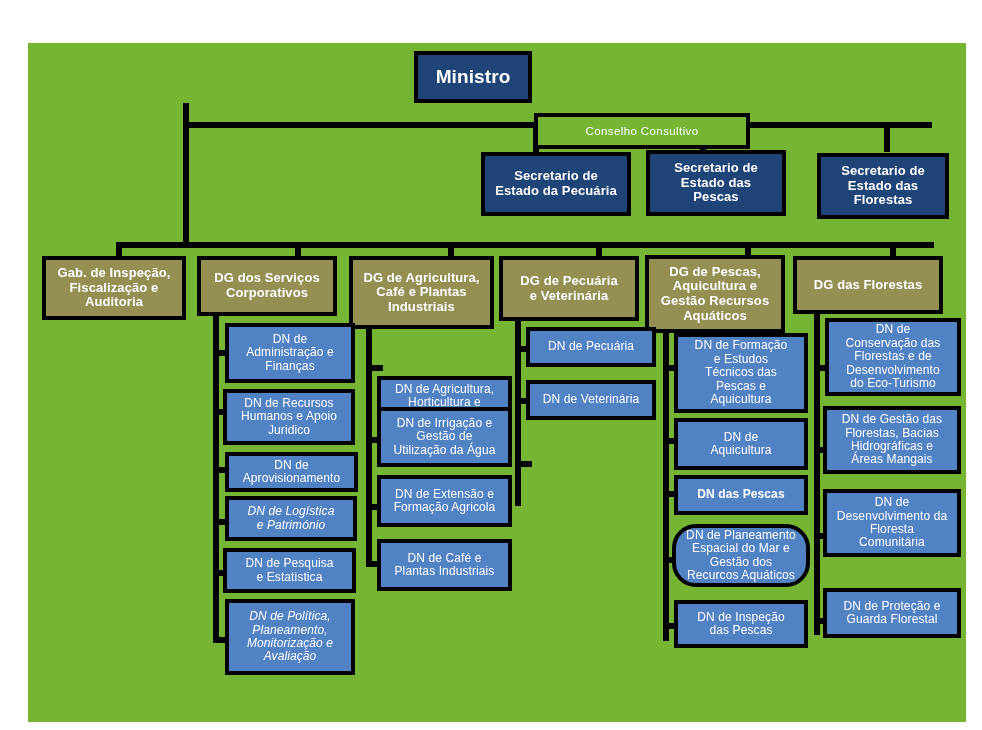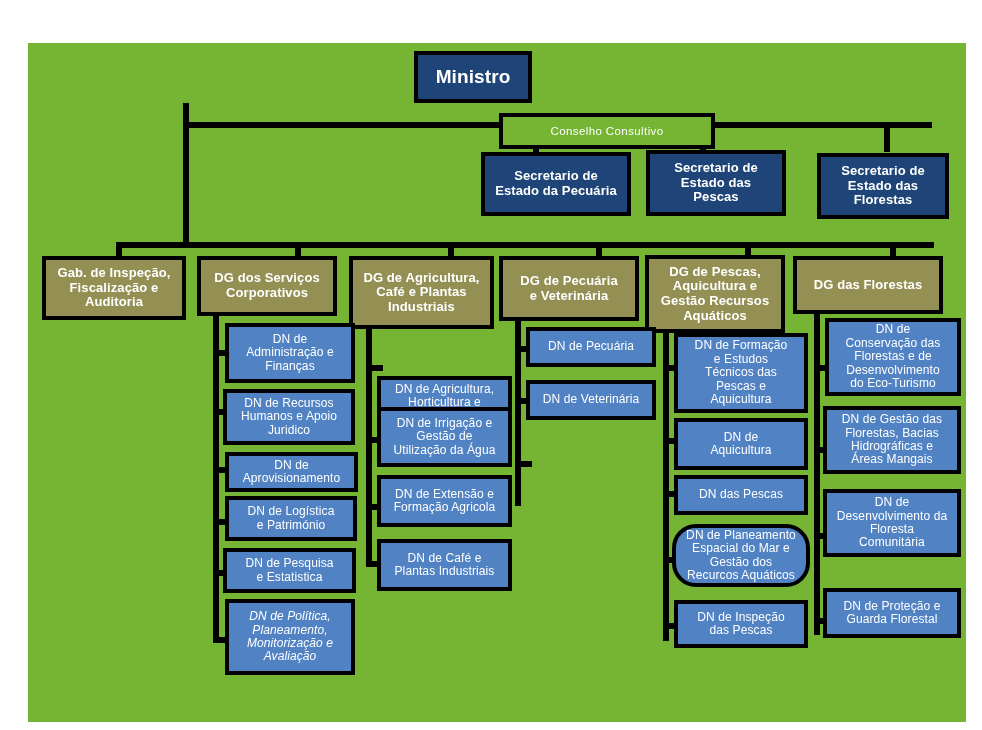--- a/index.html
+++ b/index.html
@@ -114,21 +114,21 @@
   <div class="conn" style="left:635px; top:580px; width:17px; height:6px;"></div>
 
   <div class="conn" style="left:786px; top:262px; width:6px; height:330px;"></div>
   <div class="conn" style="left:786px; top:322px; width:17px; height:6px;"></div>
   <div class="conn" style="left:786px; top:404px; width:17px; height:6px;"></div>
   <div class="conn" style="left:786px; top:490px; width:17px; height:6px;"></div>
   <div class="conn" style="left:786px; top:575px; width:17px; height:6px;"></div>
 
   <div class="node n-minister" style="left:386px; top:8px; width:118px; height:52px;">Ministro</div>
 
-  <div class="node n-council" style="left:471px; top:70px; width:216px; height:36px;">Conselho  Consultivo</div>
+  <div class="node n-council" style="left:506px; top:70px; width:216px; height:36px;">Conselho  Consultivo</div>
 
   <div class="node n-secretary" style="left:453px; top:109px; width:150px; height:64px;">Secretario de
 Estado da Pecuária</div>
   <div class="node n-secretary" style="left:618px; top:107px; width:140px; height:66px;">Secretario de
 Estado  das
 Pescas</div>
   <div class="node n-secretary" style="left:789px; top:110px; width:132px; height:66px;">Secretario de
 Estado das
 Florestas</div>
 
@@ -149,21 +149,21 @@
   <div class="node n-dg" style="left:765px; top:213px; width:150px; height:58px;">DG das Florestas</div>
 
   <div class="node n-dn" style="left:197px; top:280px; width:130px; height:60px;">DN  de
 Administração e
 Finanças</div>
   <div class="node n-dn" style="left:195px; top:346px; width:132px; height:56px;">DN de Recursos
 Humanos e Apoio
 Juridico</div>
   <div class="node n-dn" style="left:197px; top:409px; width:133px; height:40px;">DN   de
 Aprovisionamento</div>
-  <div class="node n-dn" style="left:197px; top:453px; width:132px; height:45px;">DN   de Logística
+  <div class="node n-dn" style="left:197px; top:453px; width:132px; height:45px;font-style:italic;">DN   de Logística
 e Património</div>
   <div class="node n-dn" style="left:195px; top:505px; width:133px; height:45px;">DN de Pesquisa
 e Estatistica</div>
   <div class="node n-dn" style="left:197px; top:556px; width:130px; height:76px;font-style:italic;">DN de Política,
 Planeamento,
 Monitorização e
 Avaliação</div>
 
   <div class="node n-dn" style="left:349px; top:290px; width:135px; height:67px;margin-top:43px;">DN  de  Agricultura,
 Horticultura e
@@ -180,21 +180,21 @@
   <div class="node n-dn" style="left:498px; top:284px; width:130px; height:40px;">DN   de Pecuária</div>
   <div class="node n-dn" style="left:498px; top:337px; width:130px; height:40px;">DN   de Veterinária</div>
 
   <div class="node n-dn" style="left:646px; top:290px; width:134px; height:80px;">DN  de  Formação
 e  Estudos
 Técnicos das
 Pescas e
 Aquicultura</div>
   <div class="node n-dn" style="left:646px; top:375px; width:134px; height:52px;">DN   de
 Aquicultura</div>
-  <div class="node n-dn" style="left:646px; top:432px; width:134px; height:40px;">DN das  Pescas</div>
+  <div class="node n-dn" style="left:646px; top:432px; width:134px; height:40px;font-weight:bold;">DN das  Pescas</div>
   <div class="node n-dn" style="left:644px; top:481px; width:138px; height:63px;border-radius:24px;">DN de Planeamento
 Espacial do  Mar e
 Gestão  dos
 Recurcos  Aquáticos</div>
   <div class="node n-dn" style="left:646px; top:557px; width:134px; height:48px;">DN de Inspeção
 das Pescas</div>
 
   <div class="node n-dn" style="left:797px; top:275px; width:136px; height:78px;">DN  de
 Conservação das
 Florestas e de

